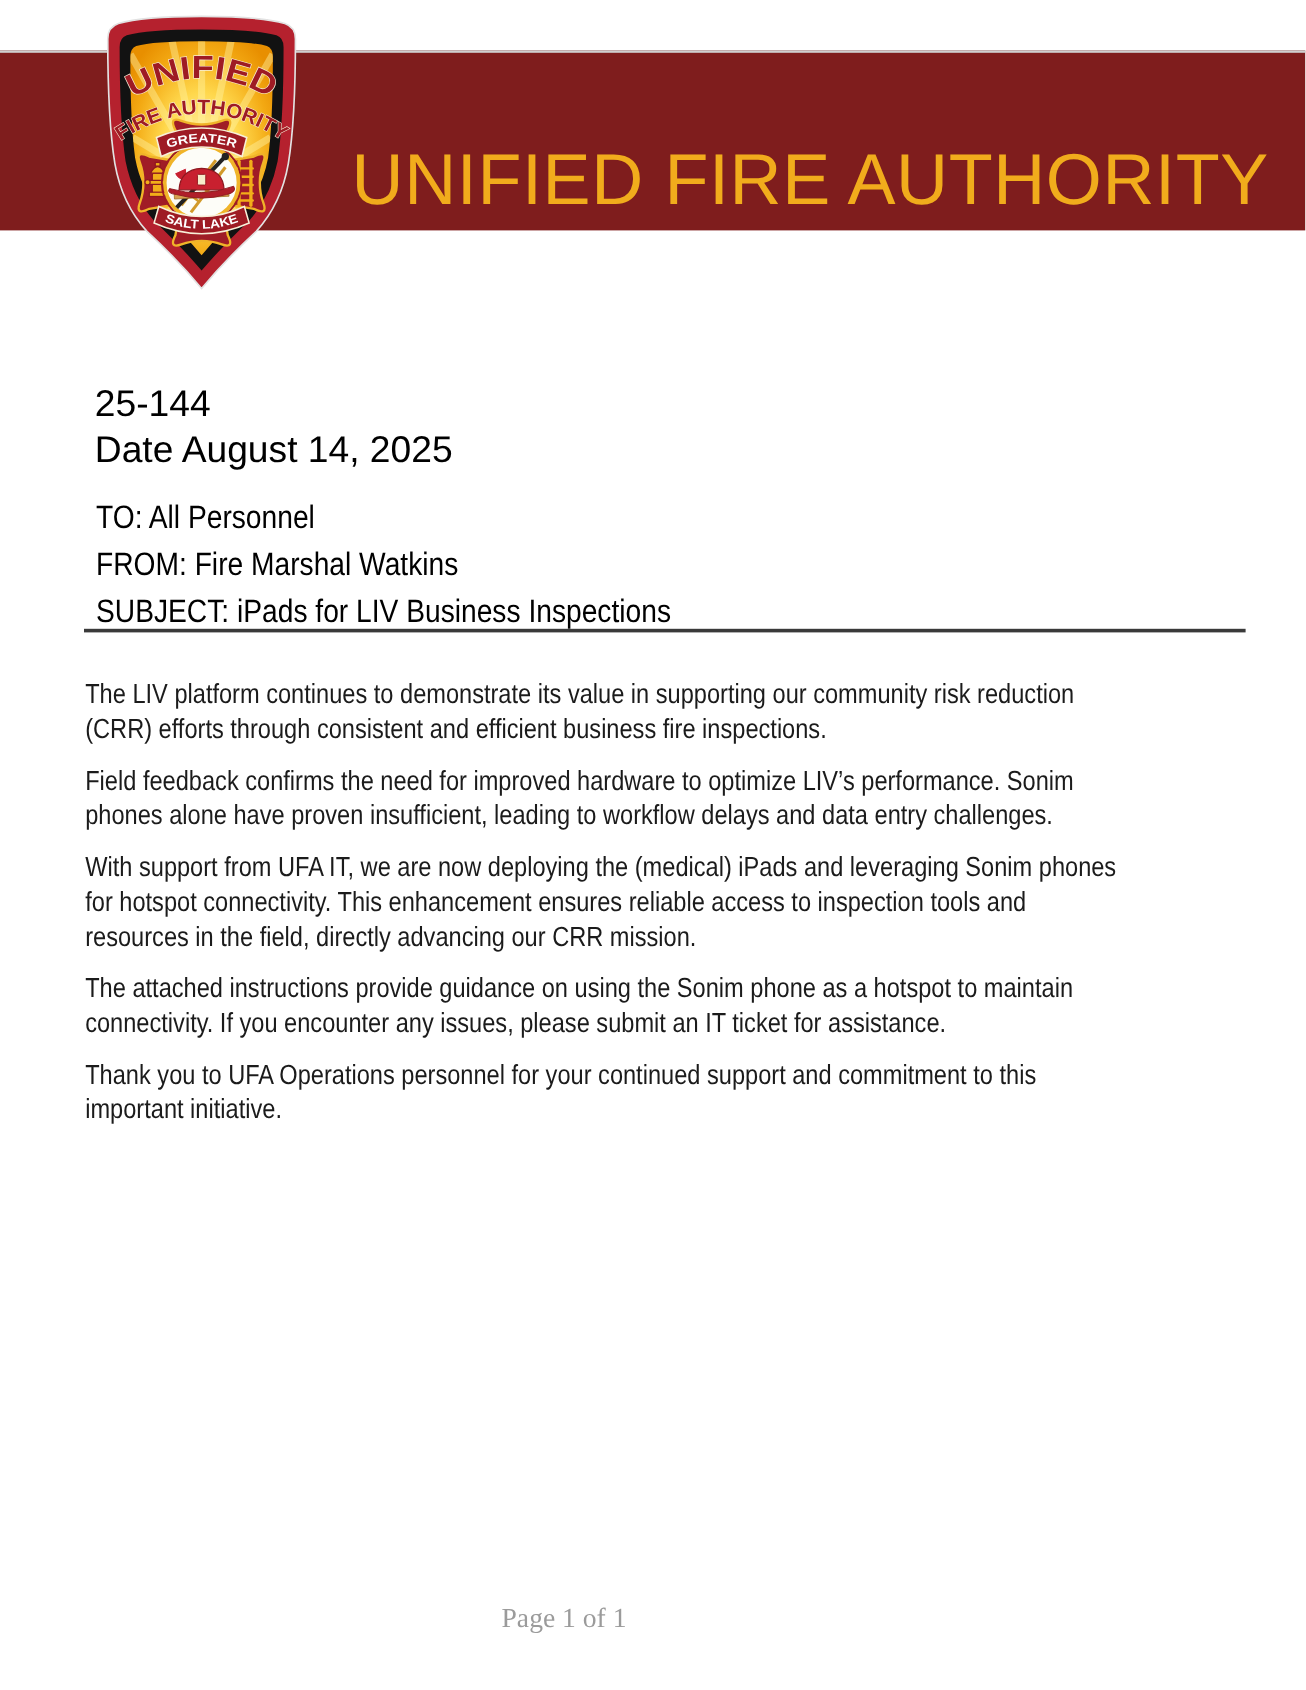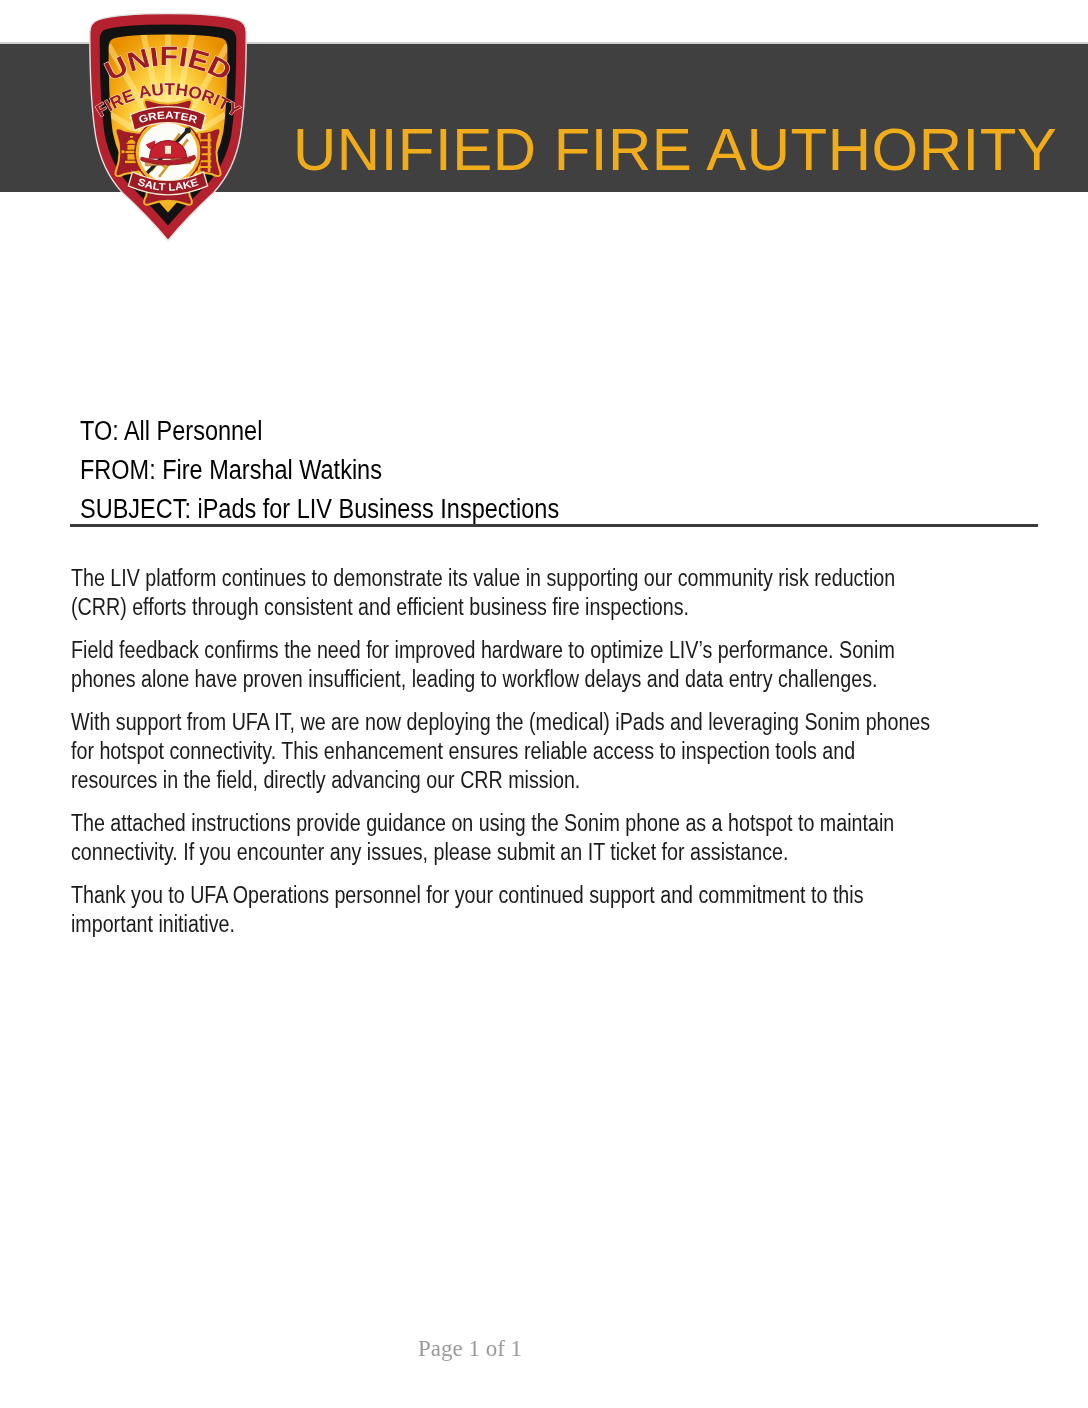--- a/index.html
+++ b/index.html
@@ -4,21 +4,21 @@
 <style>
   * { margin:0; padding:0; box-sizing:border-box; }
   html,body { background:#ffffff; }
   .page {
     position:relative; width:1088px; height:1408px; background:#ffffff;
     font-family:"Liberation Sans", sans-serif; color:#111; overflow:hidden;
   }
   
   .banner {
     position:absolute; left:0; top:42px; width:1088px; height:150px;
-    background:#404040; border-top:2px solid #cfcfcf;
+    background:#7f1d1d; border-top:2px solid #cfcfcf;
   }
   .banner-title {
     position:absolute; left:293px; top:76px; font-size:60px; line-height:1;
     letter-spacing:0.5px; white-space:nowrap; color:#F1AC1C;
   }
   .badge { position:absolute; left:69px; top:5px; width:198px; height:241px; }
   
   .memo-title { position:absolute; left:78px; top:259px; font-size:38px; line-height:1; font-weight:bold; color:#000; }
   .memo-meta  { position:absolute; left:79px; top:318px; font-size:31px; line-height:38px; color:#000; }
   .to-block   { position:absolute; left:80px; top:412px; font-size:27px; line-height:39px; color:#000;
@@ -142,20 +142,24 @@
     <path d="M 62,110 Q 100,94 138,110 L 134,126 Q 100,110 66,126 Z" fill="#9E1B24" stroke="#F7EFD8" stroke-width="1.3"></path>
     <text font-family="Liberation Sans, sans-serif" font-weight="bold" font-size="10.5" fill="#ffffff">
       <textPath href="#ribTt" startOffset="50%" text-anchor="middle" textLength="58" lengthAdjust="spacingAndGlyphs">GREATER</textPath>
     </text>
     <path d="M 60,182 Q 100,200 140,182 L 136,168 Q 100,185 64,168 Z" fill="#9E1B24" stroke="#F7EFD8" stroke-width="1.3"></path>
     <text font-family="Liberation Sans, sans-serif" font-weight="bold" font-size="10.5" fill="#ffffff">
       <textPath href="#ribBt" startOffset="50%" text-anchor="middle" textLength="64" lengthAdjust="spacingAndGlyphs">SALT LAKE</textPath>
     </text>
   </svg>
 
+  <div class="memo-meta">
+    <div>25-144</div>
+    <div>Date August 14, 2025</div>
+  </div>
 
   <div class="to-block">
     <div>TO: All Personnel</div>
     <div>FROM: Fire Marshal Watkins</div>
     <div>SUBJECT: iPads for LIV Business Inspections</div>
   </div>
   <div class="subject-rule"></div>
 
   <div class="body-text">
     <p>The LIV platform continues to demonstrate its value in supporting our community risk reduction

